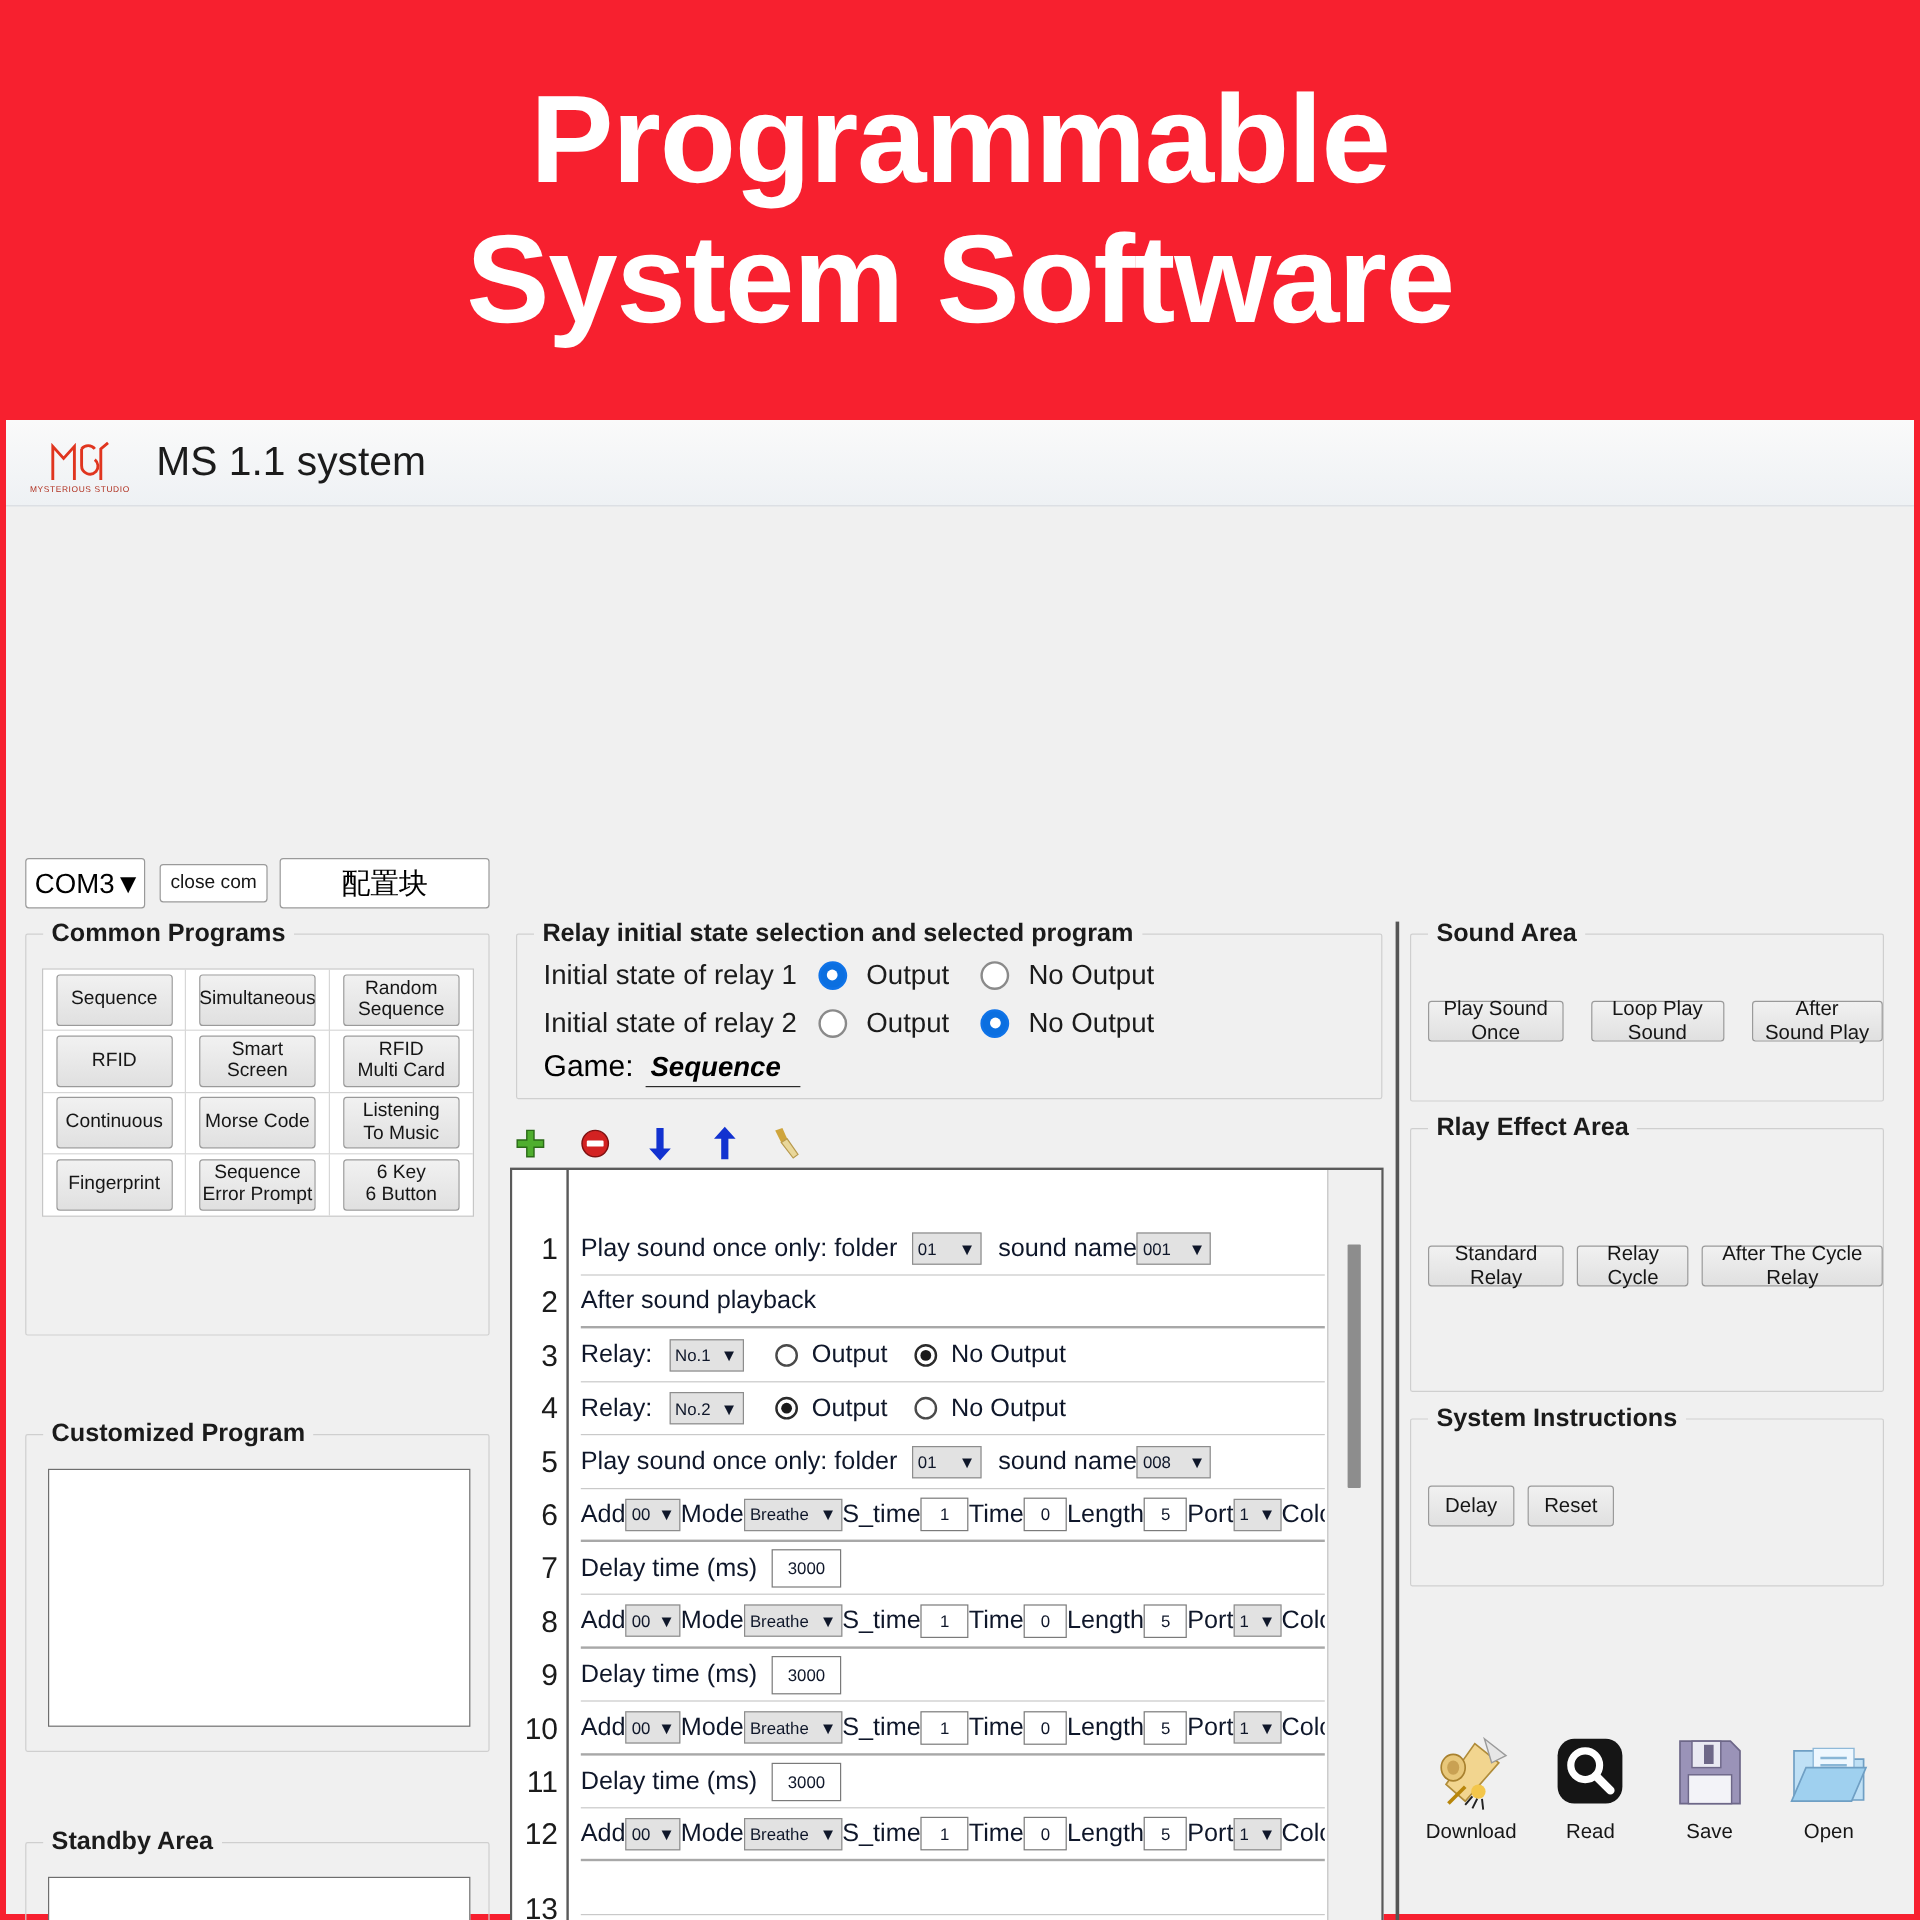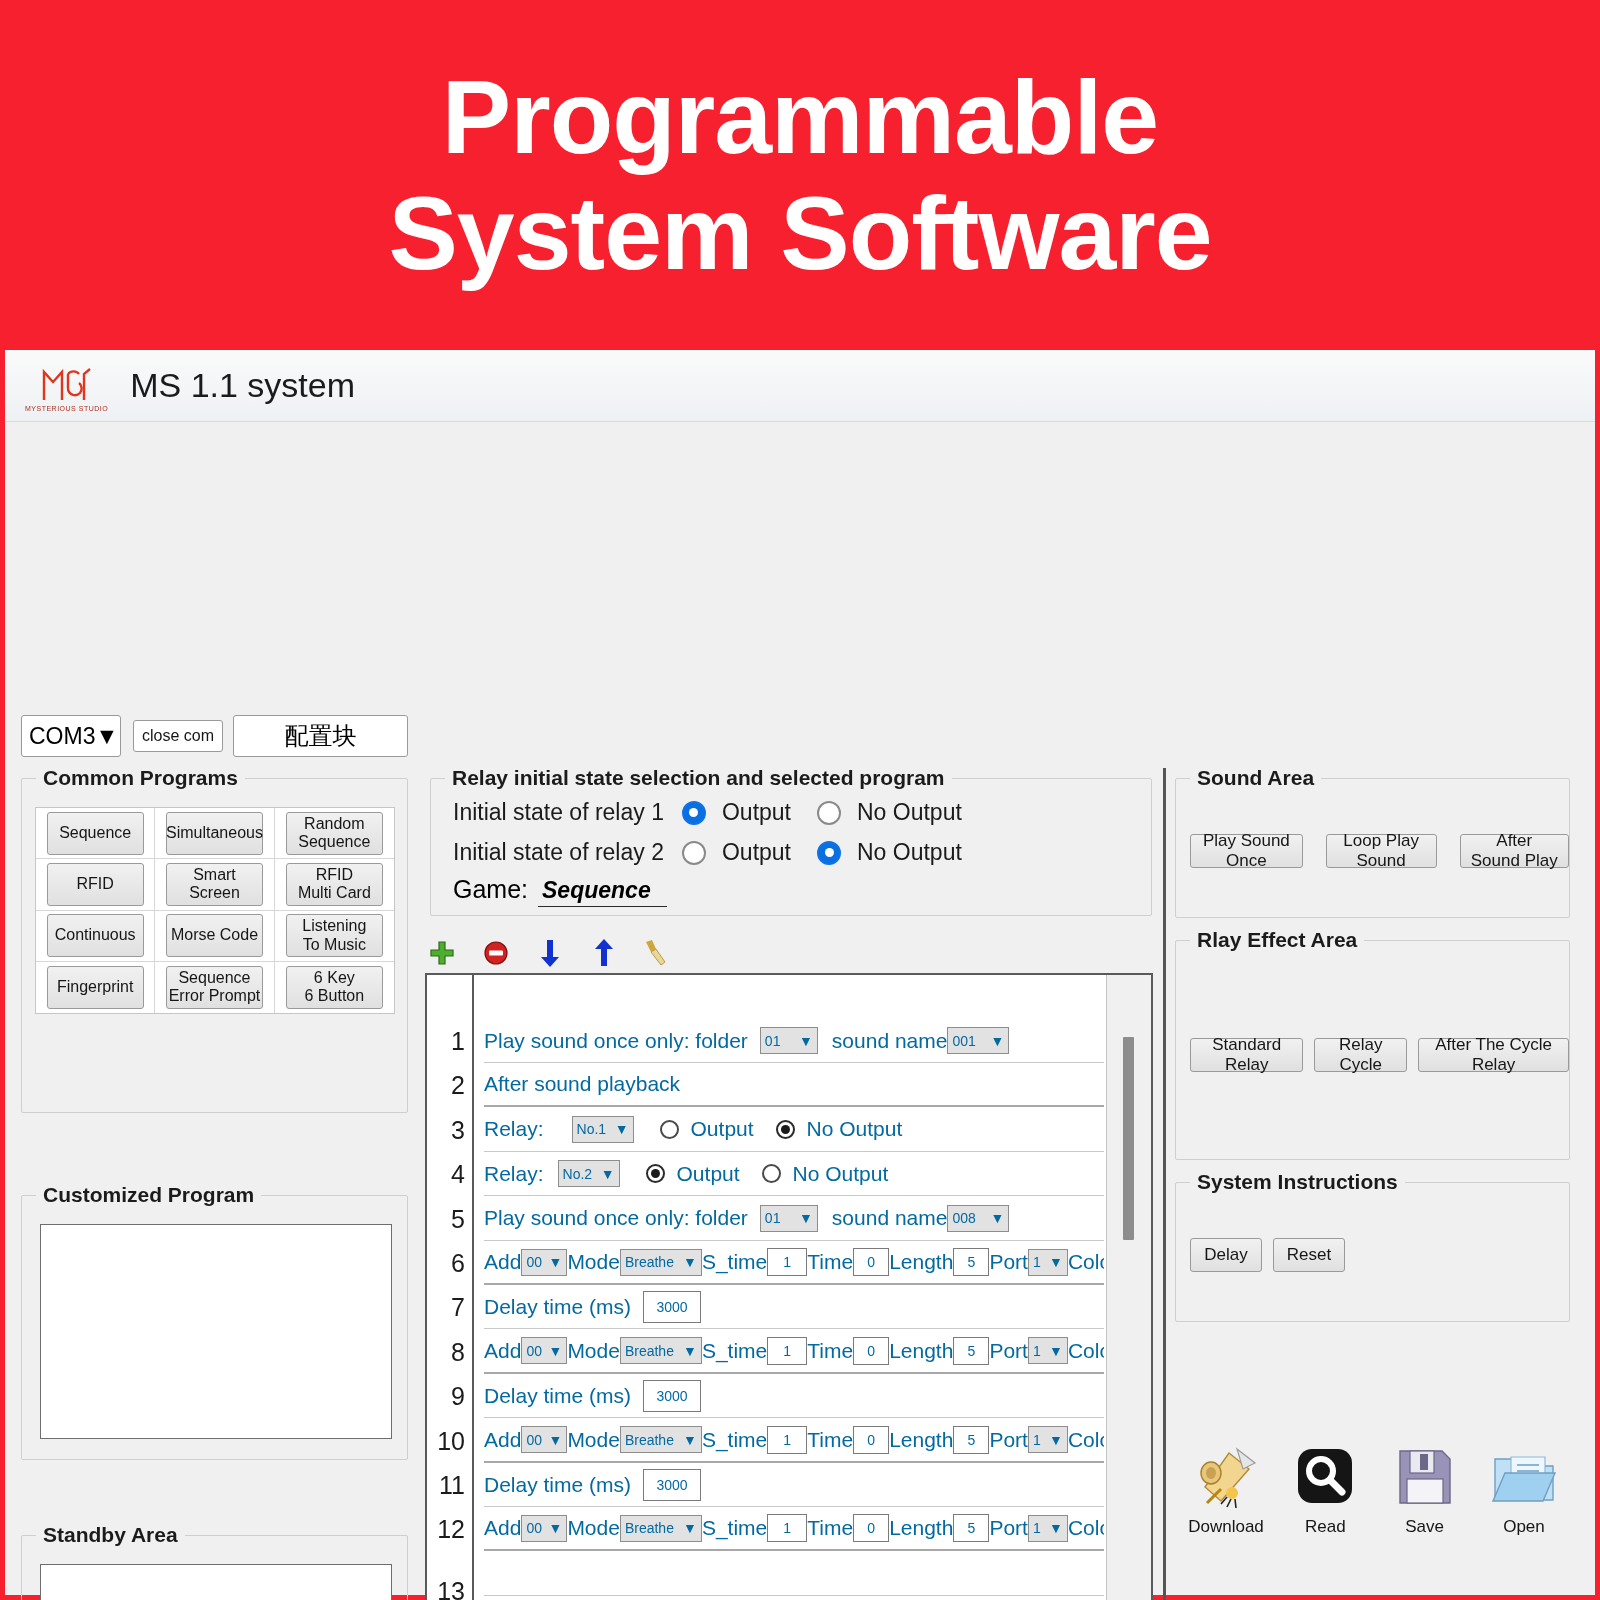--- a/index.html
+++ b/index.html
@@ -152,21 +152,21 @@
   }
   #gutter {
     position:absolute; left:0; top:0; width:47px; height:100%;
     border-right:2px solid #5a5a5a; background:#fff;
   }
   .gnum { position:absolute; right:7px; font-size:25px; color:#1b1b1b; }
   #rows { position:absolute; left:49px; top:0; right:47px; top:0; bottom:0; background:#fff; }
   .prow {
     position:absolute; left:8px; right:0; height:44px;
     border-bottom:1px solid #c9c9c9;
-    display:flex; align-items:center; font-size:21px; color:#0369a1;
+    display:flex; align-items:center; font-size:21px; color:#0f172a;
     white-space:nowrap; overflow:hidden;
   }
   .prow.thick { border-bottom:2px solid #a8a8a8; }
   .combo {
     background:#e2e2e2; border:1px solid #8d8d8d;
     display:inline-flex; align-items:center; justify-content:space-between;
     padding:0 4px; font-size:14px; height:27px; cursor:pointer; flex:none;
   }
   .combo .cv { padding-right:3px; }
   .tinput {
@@ -366,21 +366,21 @@
           <span class="combo" style="width:62px">
             <span class="cv">001</span>
             <span>▼</span>
           </span>
         </div>
         <div class="prow thick" style="top: 88.4px;">
           <span class="lbl" style="margin-left:0px">After sound playback</span>
         </div>
         <div class="prow" style="top: 132.8px;">
           <span class="lbl" style="margin-left:0px">Relay:</span>
-          <span class="combo" style="width:62px;margin-left:28px">
+          <span class="combo" style="width:62px;margin-left:14px">
             <span class="cv">No.1</span>
             <span>▼</span>
           </span>
           <span class="radio sm" style="margin-left:26px"></span>
           <span class="lbl" style="margin-left:12px">Output</span>
           <span class="radio sm on" style="margin-left:22px"></span>
           <span class="lbl" style="margin-left:12px">No Output</span>
         </div>
         <div class="prow" style="top: 177.2px;">
           <span class="lbl" style="margin-left:0px">Relay:</span>

